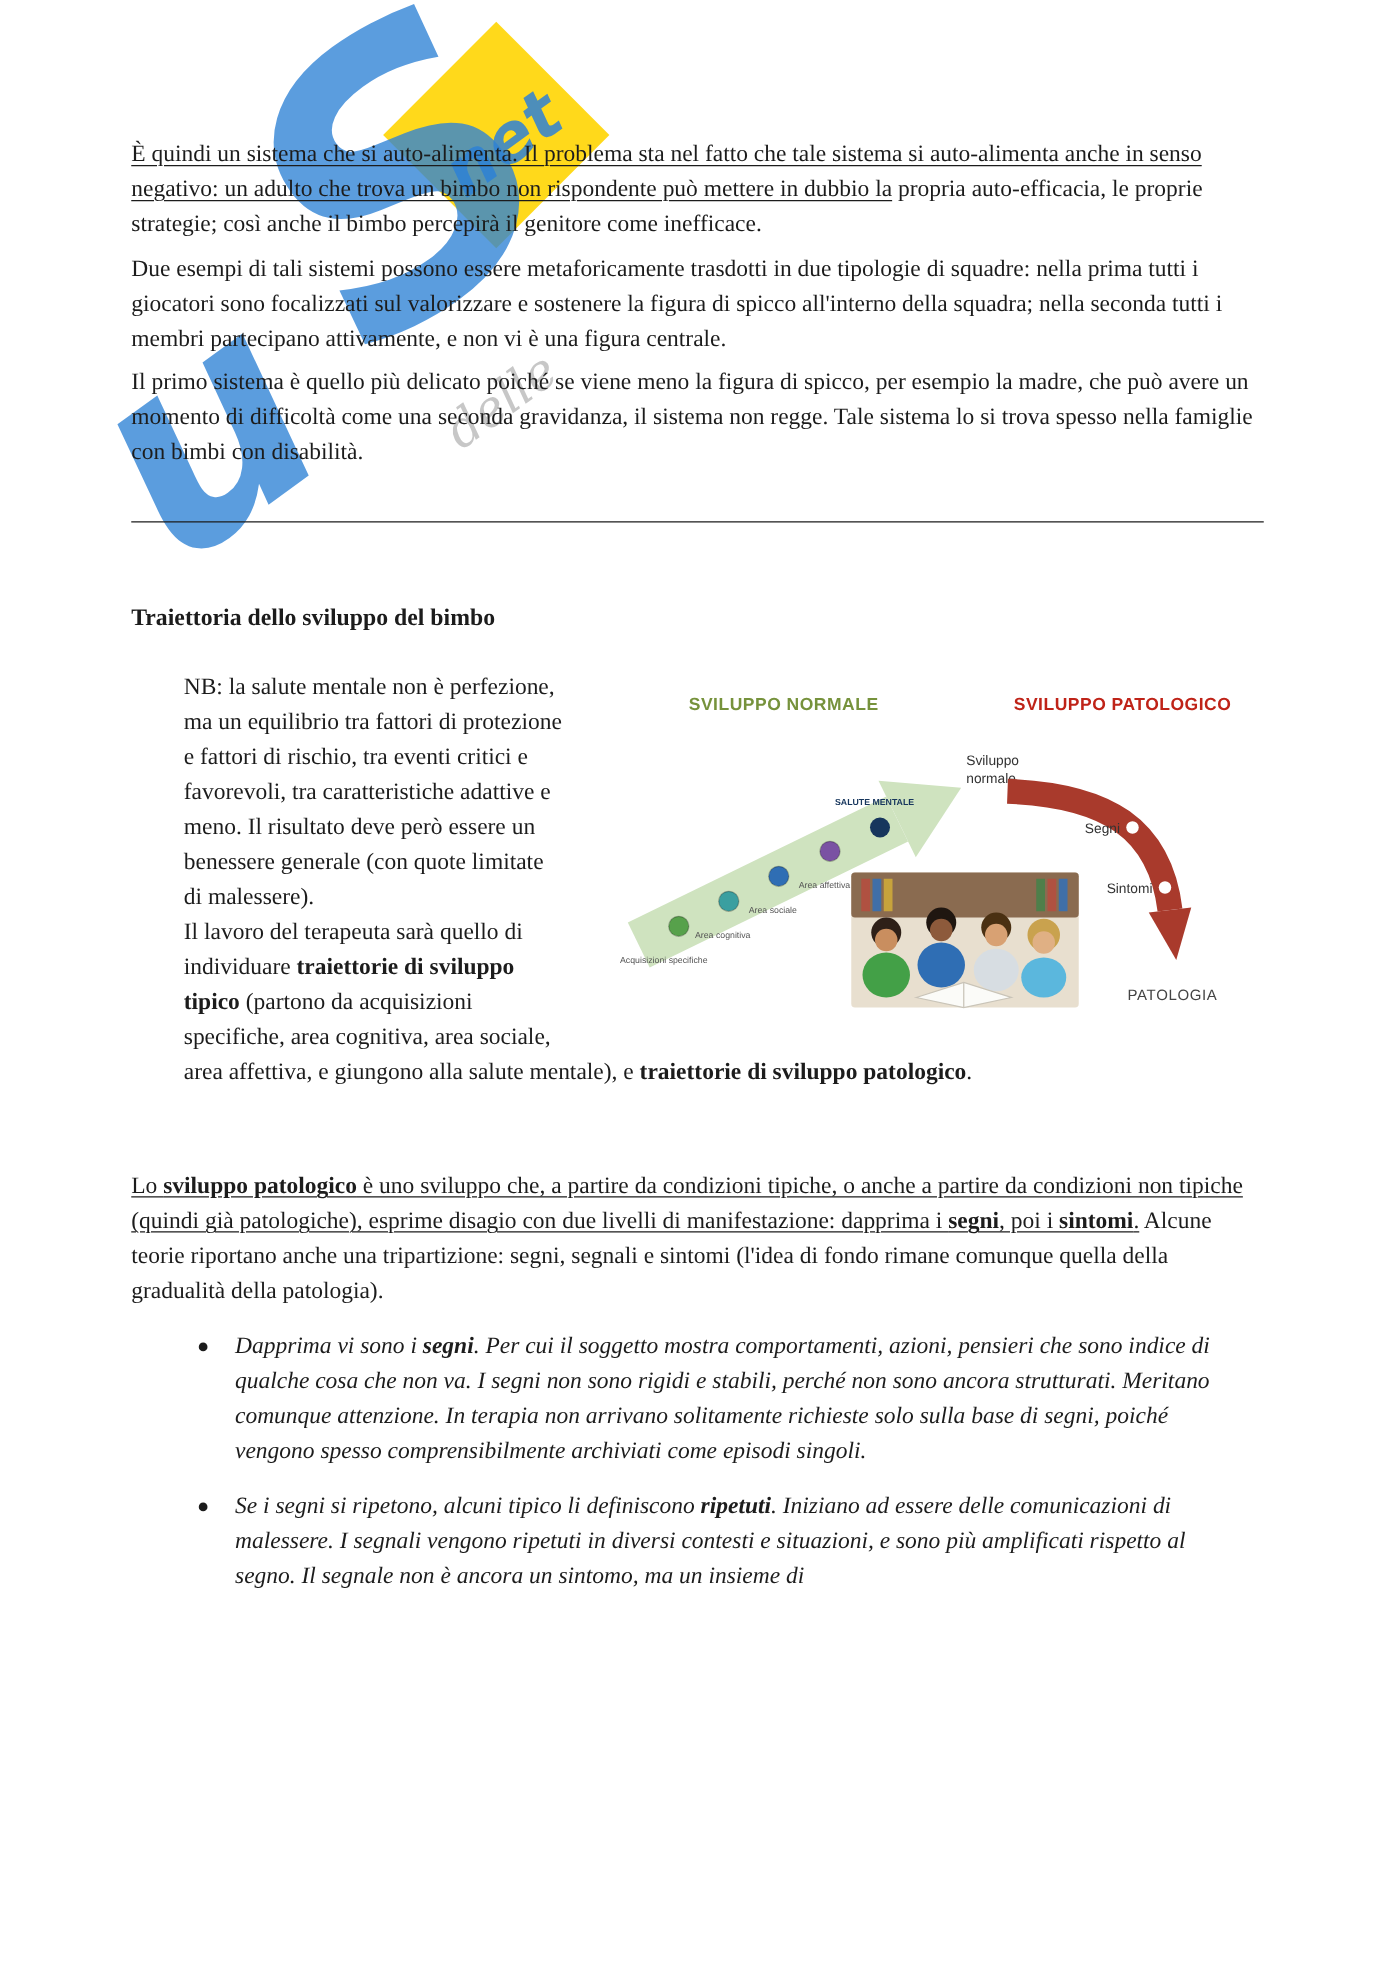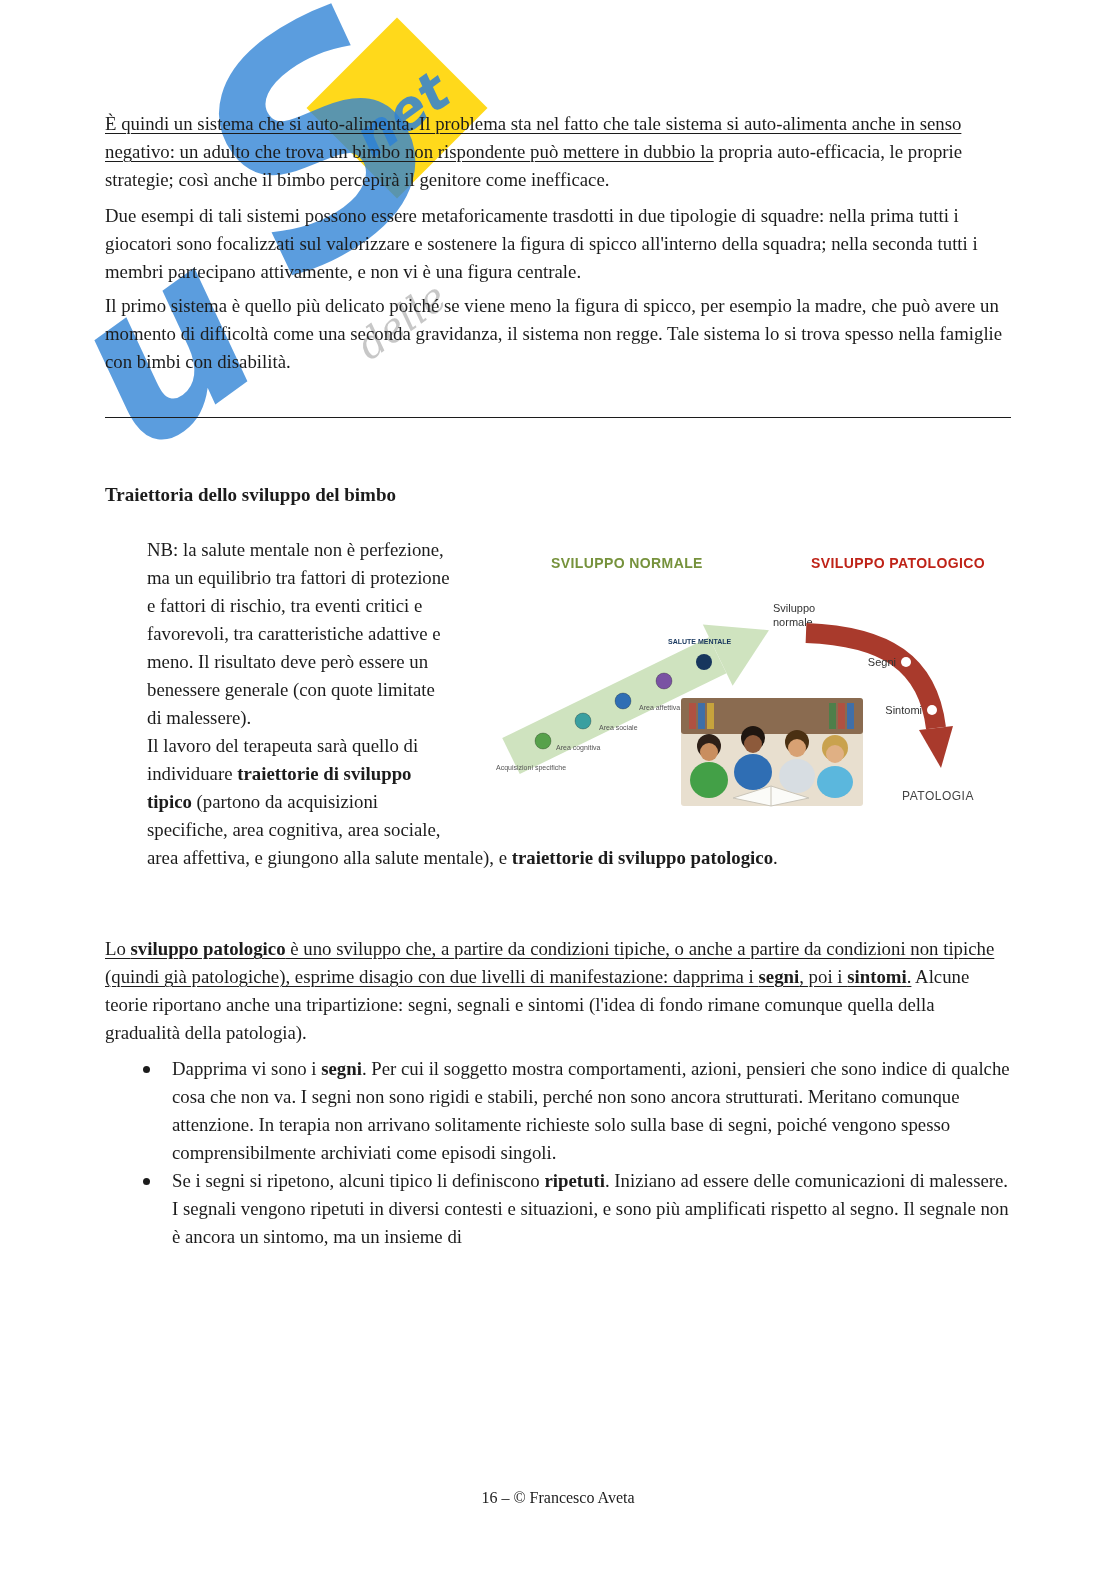--- a/index.html
+++ b/index.html
@@ -30,21 +30,21 @@
 
   .divider{margin-top:41px;height:0;border-top:1.6px solid #1c1c1c;}
   .heading{margin:62px 0 0 0;font-size:19px;line-height:29px;font-weight:bold;}
 
   .traj{margin-top:27px;margin-left:42px;}
   .fig{float:right;width:545px;height:276px;margin:2px 0 8px 16px;}
   #pB{margin-top:7px;}
   #pC{margin-top:63px;}
 
   .bullets{margin:8px 0 0 0;padding:0 0 0 67px;list-style:none;}
-  .bullets li{position:relative;font-size:18.8px;line-height:28px;margin:0;}
+  .bullets li{position:relative;font-size:18.8px;line-height:28px;margin:16px;font-style:italic;}
   .bullets li::before{content:"";position:absolute;left:-29px;top:11px;width:7px;height:7px;
                       border-radius:50%;background:#1c1c1c;}
 
   .footer{position:absolute;left:0;top:1489px;width:100%;text-align:center;font-size:16px;z-index:1;}
 
   
   .ttl-n{font-family:"Liberation Sans",sans-serif;font-size:14px;font-weight:bold;fill:#76923c;letter-spacing:.4px;}
   .ttl-p{font-family:"Liberation Sans",sans-serif;font-size:14px;font-weight:bold;fill:#bf2318;letter-spacing:.4px;}
   .mini{font-family:"Liberation Sans",sans-serif;font-size:7px;fill:#555;}
   .peak{font-family:"Liberation Sans",sans-serif;font-size:7px;font-weight:bold;fill:#17365d;}
@@ -144,15 +144,14 @@
 
     <p class="para" id="pC"><span class="u">Lo </span><span class="b u">sviluppo patologico</span><span class="u"> è uno sviluppo che, a partire da condizioni tipiche, o anche a partire da condizioni non tipiche (quindi già patologiche), esprime disagio con due livelli di manifestazione: dapprima i </span><span class="b u">segni</span><span class="u">, poi i </span><span class="b u">sintomi</span><span class="u">.</span><span> Alcune teorie riportano anche una tripartizione: segni, segnali e sintomi (l'idea di fondo rimane comunque quella della gradualità della patologia).</span></p>
 
     <ul class="bullets">
       <li><span>Dapprima vi sono i </span><span class="b">segni</span><span>. Per cui il soggetto mostra comportamenti, azioni, pensieri che sono indice di qualche cosa che non va. I segni non sono rigidi e stabili, perché non sono ancora strutturati. Meritano comunque attenzione. In terapia non arrivano solitamente richieste solo sulla base di segni, poiché vengono spesso comprensibilmente archiviati come episodi singoli.</span></li>
       <li><span>Se i segni si ripetono, alcuni tipico li definiscono </span><span class="b">ripetuti</span><span>. Iniziano ad essere delle comunicazioni di malessere. I segnali vengono ripetuti in diversi contesti e situazioni, e sono più amplificati rispetto al segno. Il segnale non è ancora un sintomo, ma un insieme di</span></li>
     </ul>
 
   </div>
 
-  <div class="footer">16 – © Francesco Aveta</div>
 
 </div>
 
 </body></html>

